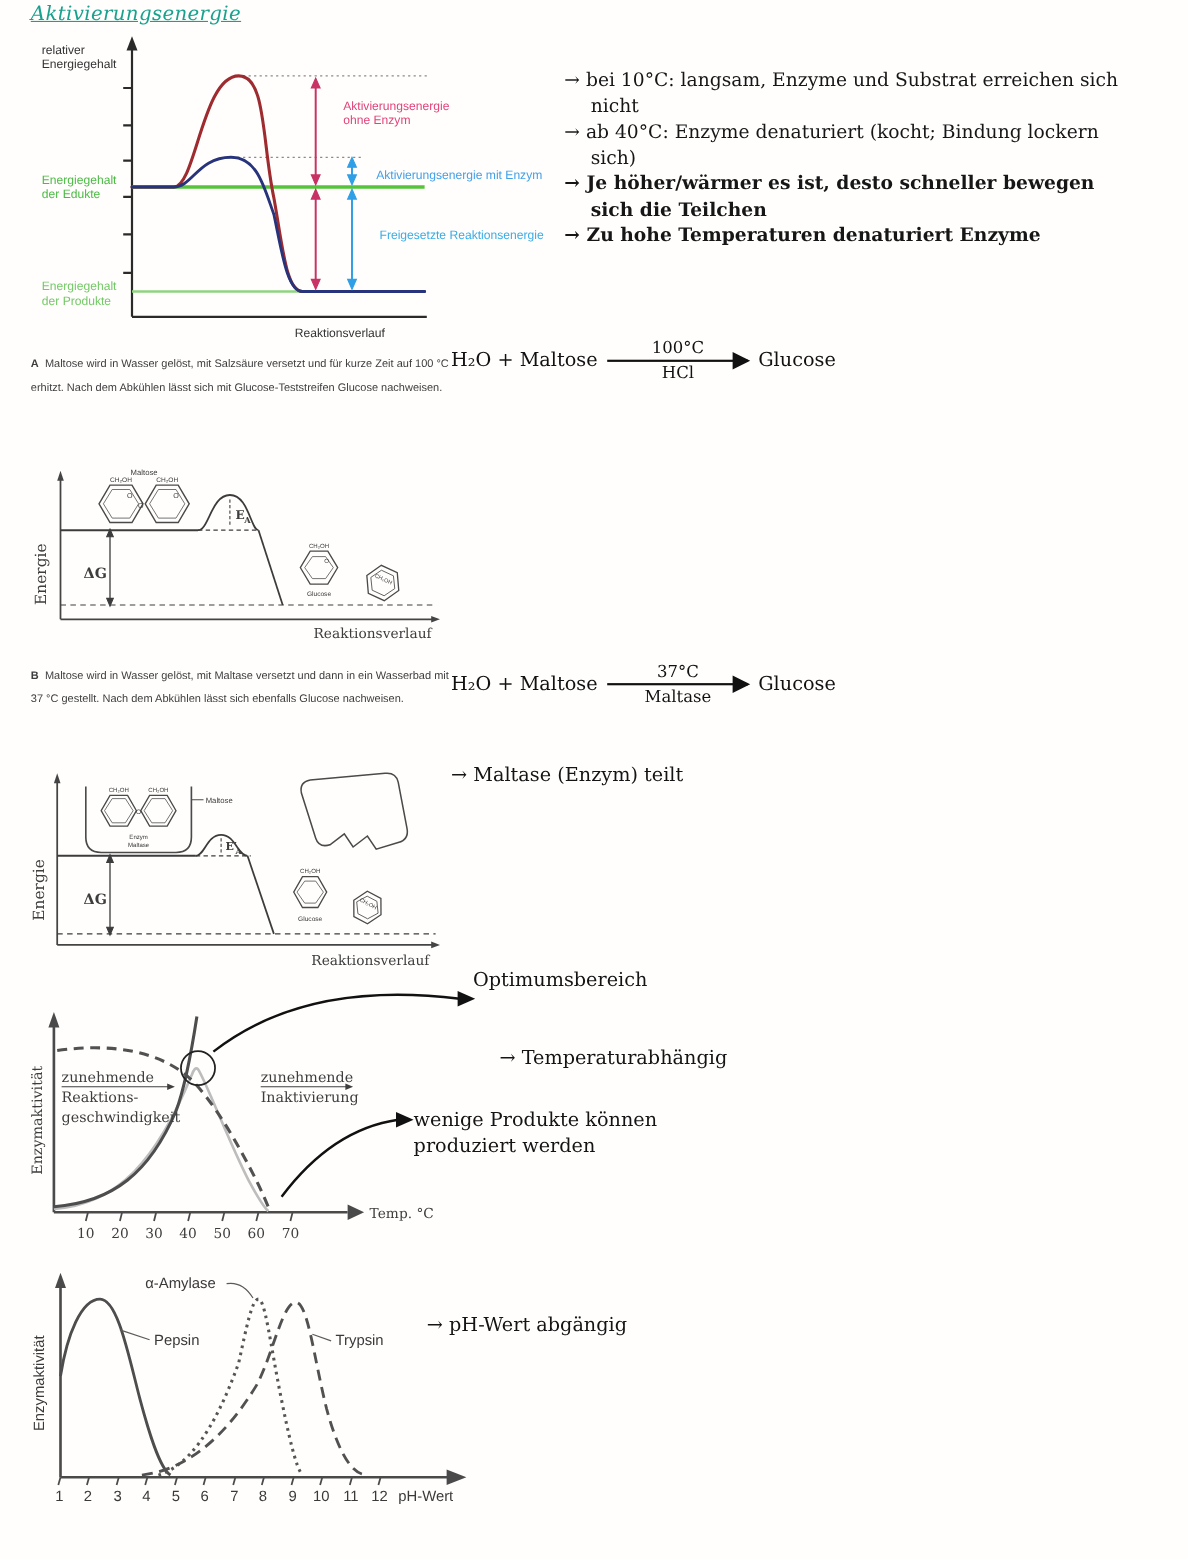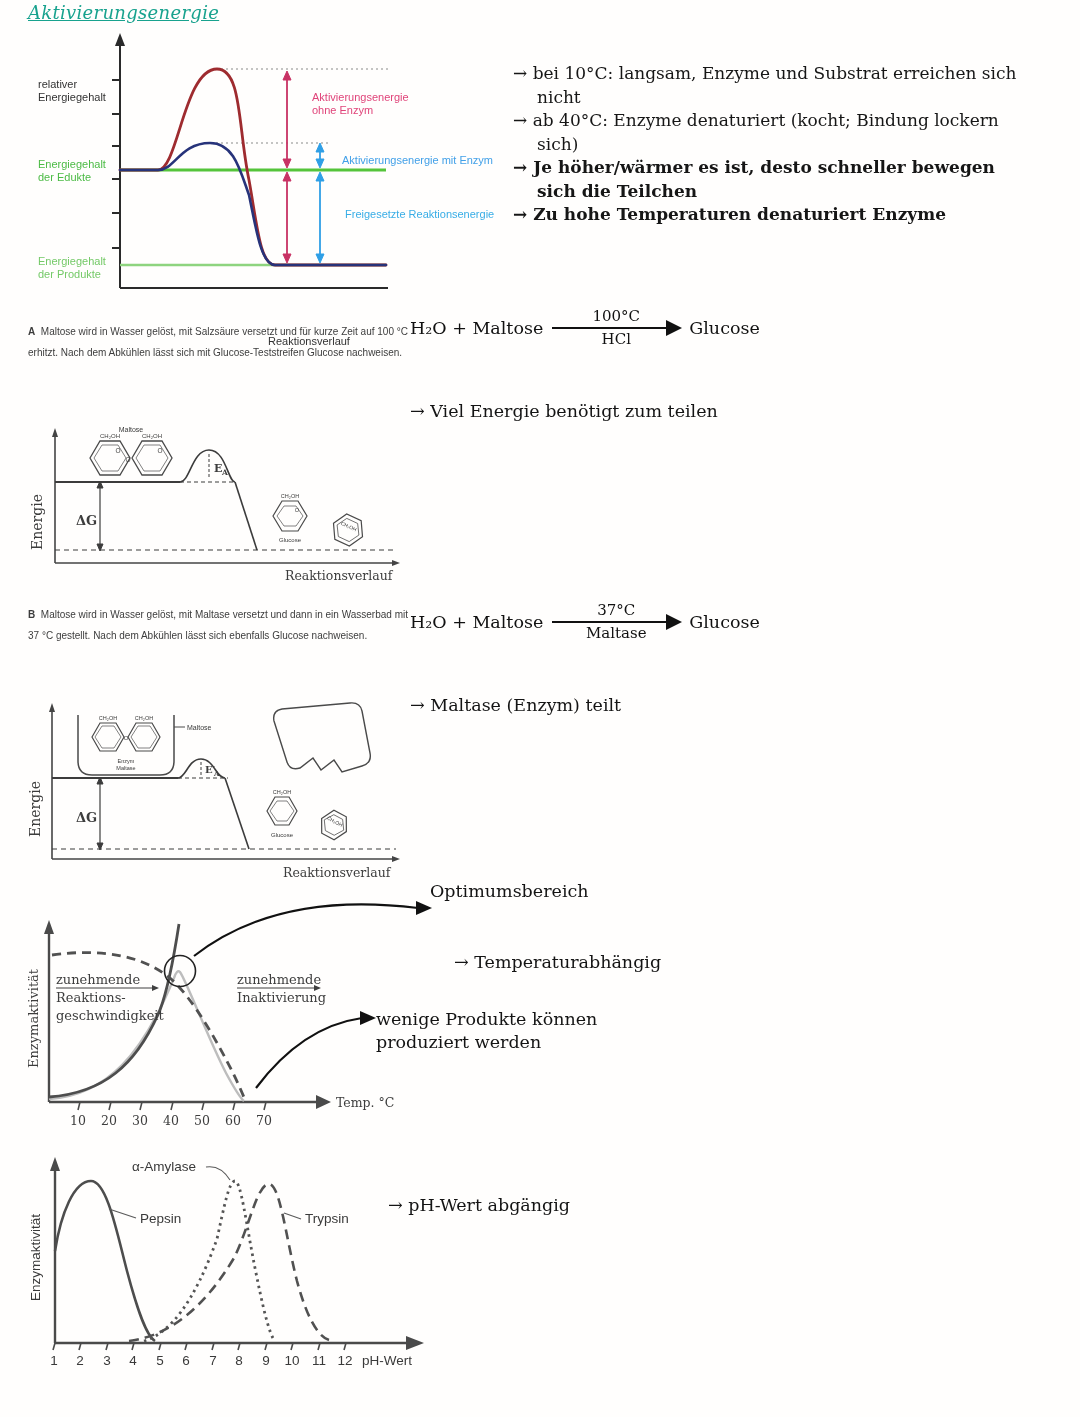--- a/index.html
+++ b/index.html
@@ -9,21 +9,21 @@
   .pre{white-space:pre-line;}
   .title{font-family:"DejaVu Serif","Liberation Serif",serif;font-style:italic;font-size:18px;
          color:#18a28e;text-decoration:underline;letter-spacing:.3px;}
   .notes{width:525px;font-family:"DejaVu Serif","Liberation Serif",serif;font-size:17px;
          line-height:23.5px;color:#161616;}
   .note-line{padding-left:24px;text-indent:-24px;}
   .bold{font-weight:700;}
   .gap{margin-top:17px;}
   .book{width:380px;font-size:10px;line-height:21px;color:#3d3d3d;text-align:justify;}
   .chart-label{font-size:11px;line-height:13px;}
-  .dark{color:#333;margin-top:38px;}
+  .dark{color:#333;}
   .green1{color:#4cbb45;}
   .green2{color:#74c967;}
   .pink{color:#e0447a;}
   .blue1{color:#42a0e8;}
   .blue2{color:#38ade6;}
   .ann{font-family:"DejaVu Serif","Liberation Serif",serif;font-size:17.5px;color:#141414;line-height:23px;}
   .rxn{display:flex;align-items:center;gap:9px;font-family:"DejaVu Serif","Liberation Serif",serif;
        font-size:17.5px;color:#111;}
   .rxn-mid{display:flex;flex-direction:column;align-items:center;width:128px;}
   .rxn-top,.rxn-bot{font-size:15px;line-height:17px;}
@@ -114,21 +114,20 @@
     <span>H₂O + Maltose</span>
     <span class="rxn-mid">
       <span class="rxn-top">100°C</span>
       <span class="rxn-shaft">
           <i class="rxn-head"></i>
         </span>
       <span class="rxn-bot">HCl</span>
     </span>
     <span>Glucose</span>
   </div>
-  <div class="abs ann" style="left:410px;top:400px;">→ Viel Energie benötigt zum teilen</div>
 
   <div class="abs" style="left:28px;top:422px;width:390px;height:175px;">
     <svg width="385" height="172" viewBox="0 0 385 172">
       <g stroke="#444" stroke-width="1.6" fill="none">
         <line x1="27" y1="13" x2="27" y2="141"></line>
         <line x1="27" y1="141" x2="366" y2="141"></line>
       </g>
       <polygon points="24,15 27,6 30,15" fill="#444"></polygon>
       <polygon points="364,138 372,141 364,144" fill="#444"></polygon>
 

